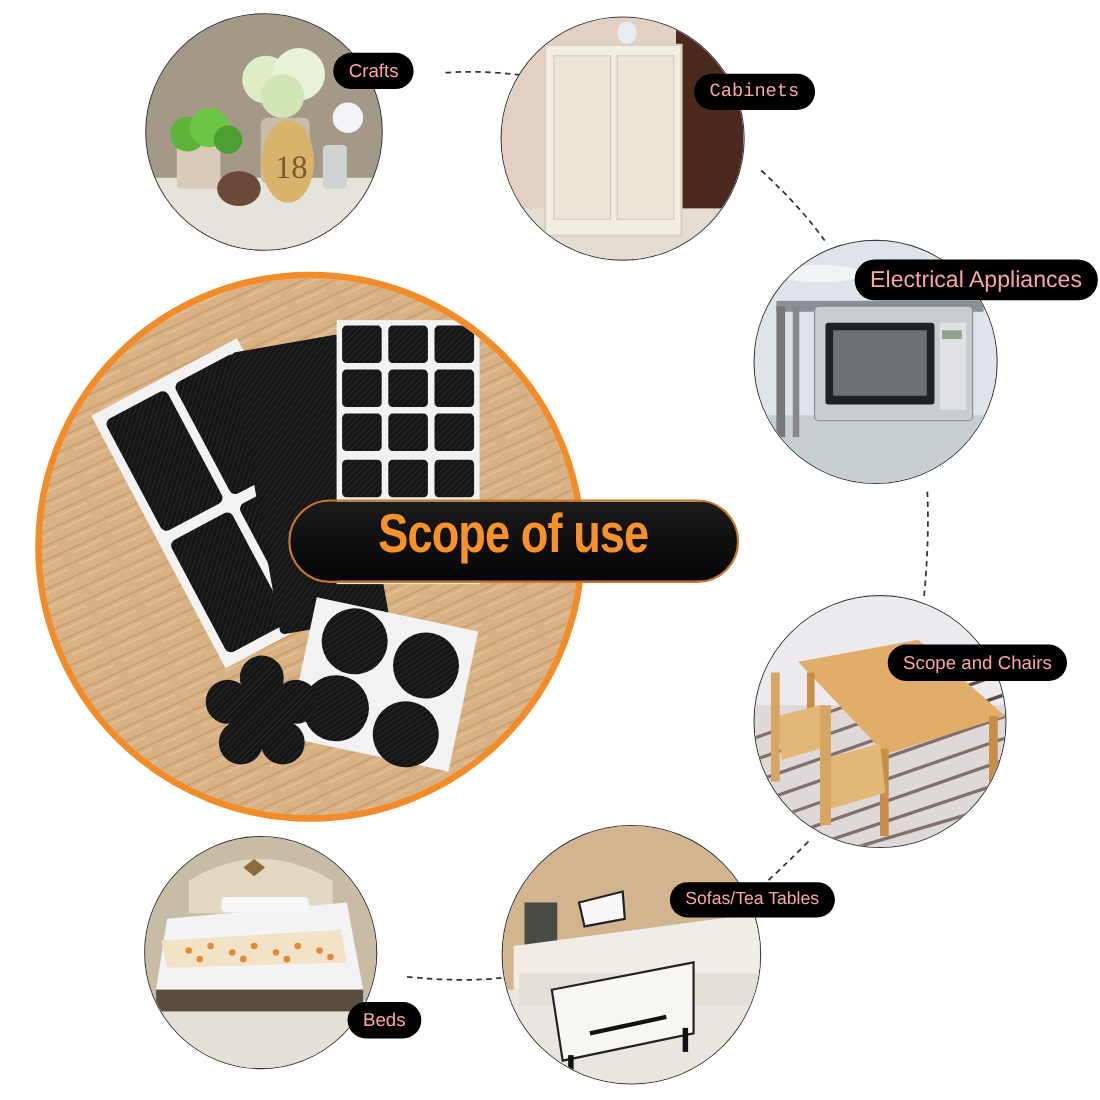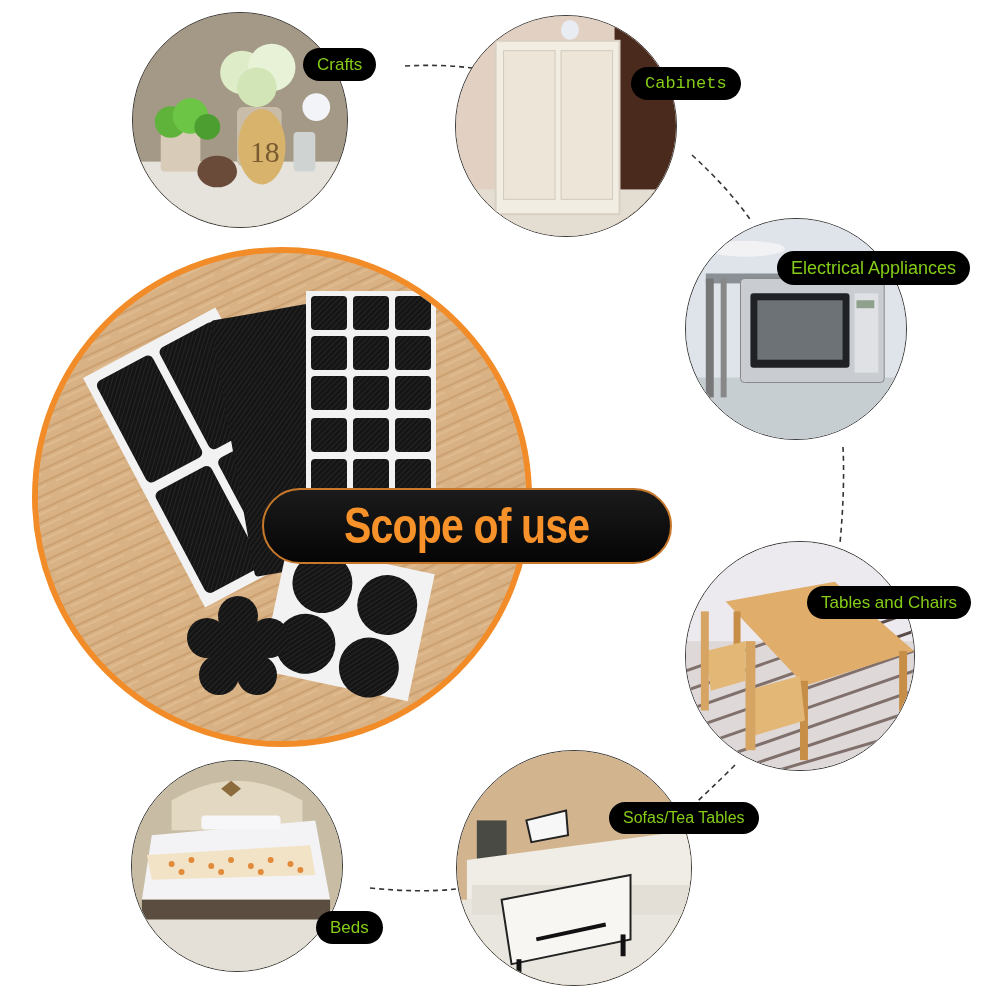--- a/index.html
+++ b/index.html
@@ -1,21 +1,21 @@
 <!DOCTYPE html>
 <html><head>
 <meta charset="utf-8">
 <style>
   html, body { margin:0; padding:0; background:#ffffff; }
   body { width:1000px; height:1000px; position:relative; overflow:hidden; font-family:"Liberation Sans", sans-serif; }
   .connectors { position:absolute; left:0; top:0; width:1000px; height:1000px; z-index:1; }
   .circle { position:absolute; border-radius:50%; overflow:hidden; border:1.5px solid #3a3a3a; box-sizing:border-box; z-index:2; }
   .main-circle { position:absolute; border-radius:50%; overflow:hidden; border:6px solid #f28c28; box-sizing:border-box; z-index:3; }
-  .badge { position:absolute; background:#000; color:#84cc16; font-size:17px; line-height:1; padding:8px 14px; border-radius:18px; white-space:nowrap; z-index:5; }
-  .title-banner { position:absolute; z-index:6; left:262px; top:488px; width:410px; height:76px; border-radius:40px; background:linear-gradient(#1b1b1b,#050505); border:2px solid #c8782a; box-sizing:border-box; display:flex; align-items:center; justify-content:center; }
+  .badge { position:absolute; background:#000; color:#fca5a5; font-size:17px; line-height:1; padding:8px 14px; border-radius:18px; white-space:nowrap; z-index:5; }
+  .title-banner { position:absolute; z-index:6; left:262px; top:454px; width:410px; height:76px; border-radius:40px; background:linear-gradient(#1b1b1b,#050505); border:2px solid #c8782a; box-sizing:border-box; display:flex; align-items:flex-start; justify-content:center; }
   .title-text { font-family:"Liberation Sans", sans-serif; font-weight:bold; font-size:50px; color:#f7922a; letter-spacing:-1px; transform:scaleX(0.82); transform-origin:center; }
   
   .scene { position:absolute; left:0; top:0; width:100%; height:100%; }
 </style>
 </head>
 <body>
 
 <svg class="connectors" viewBox="0 0 1000 1000">
   <g stroke="#333" stroke-width="1.6" stroke-dasharray="5,4" fill="none">
     <path d="M405 66 Q440 64 472 68"></path>
@@ -68,21 +68,21 @@
     <rect x="20" y="55" width="190" height="10" fill="#8b8f96"></rect>
     <rect x="55" y="60" width="145" height="105" rx="4" fill="#c9ccd1" stroke="#888"></rect>
     <rect x="65" y="75" width="100" height="75" rx="3" fill="#1f2124"></rect>
     <rect x="72" y="82" width="86" height="60" fill="#6d7277"></rect>
     <rect x="170" y="75" width="24" height="80" fill="#dfe1e4"></rect>
     <rect x="172" y="82" width="18" height="8" fill="#8fa08c"></rect>
     <rect x="20" y="60" width="8" height="120" fill="#777"></rect>
     <rect x="35" y="60" width="6" height="120" fill="#888"></rect>
   </svg>
 </div>
-<div class="badge" style="left:777px;top:251px;font-size:18px;">Electrical Appliances</div>
+<div class="badge" style="left:777px;top:236px;font-size:21px;">Electrical Appliances</div>
 
 <div class="circle" style="left:685px;top:541px;width:230px;height:230px;background:#e6e4e6;">
   <svg class="scene" viewBox="0 0 230 230">
     <rect width="230" height="230" fill="#eceaee"></rect>
     <g stroke="#5a4a48" stroke-width="3">
       <line x1="0" y1="130" x2="230" y2="50"></line>
       <line x1="0" y1="150" x2="230" y2="70"></line>
       <line x1="0" y1="170" x2="230" y2="90"></line>
       <line x1="0" y1="190" x2="230" y2="110"></line>
       <line x1="0" y1="210" x2="230" y2="130"></line>
@@ -94,21 +94,21 @@
     <polygon points="40,60 150,40 230,110 120,145" fill="#e0ad6a"></polygon>
     <rect x="115" y="140" width="8" height="80" fill="#c78e48"></rect>
     <rect x="215" y="110" width="8" height="80" fill="#c78e48"></rect>
     <rect x="48" y="70" width="7" height="55" fill="#c78e48"></rect>
     <polygon points="60,150 115,135 120,180 70,195" fill="#e3b775"></polygon>
     <rect x="60" y="100" width="10" height="110" fill="#d6a563"></rect>
     <polygon points="20,110 60,100 60,140 25,150" fill="#e3b775"></polygon>
     <rect x="15" y="70" width="8" height="100" fill="#d6a563"></rect>
   </svg>
 </div>
-<div class="badge" style="left:807px;top:586px;">Tables and Chairs</div>
+<div class="badge" style="left:807px;top:586px;">Scope and Chairs</div>
 
 <div class="circle" style="left:456px;top:750px;width:236px;height:236px;background:#e8e2d8;">
   <svg class="scene" viewBox="0 0 236 236">
     <rect width="236" height="236" fill="#d2b48f"></rect>
     <rect x="0" y="150" width="236" height="86" fill="#e9e6df"></rect>
     <rect x="20" y="70" width="30" height="70" fill="#4a4a44"></rect>
     <polygon points="10,110 236,80 236,150 10,150" fill="#f0ede6"></polygon>
     <rect x="15" y="135" width="221" height="30" fill="#e3dfd6"></rect>
     <polygon points="70,70 110,60 112,85 75,92" fill="#f7f7f7" stroke="#222" stroke-width="2"></polygon>
     <polygon points="45,150 175,125 175,190 55,215" fill="#f8f6f2" stroke="#222" stroke-width="2"></polygon>

